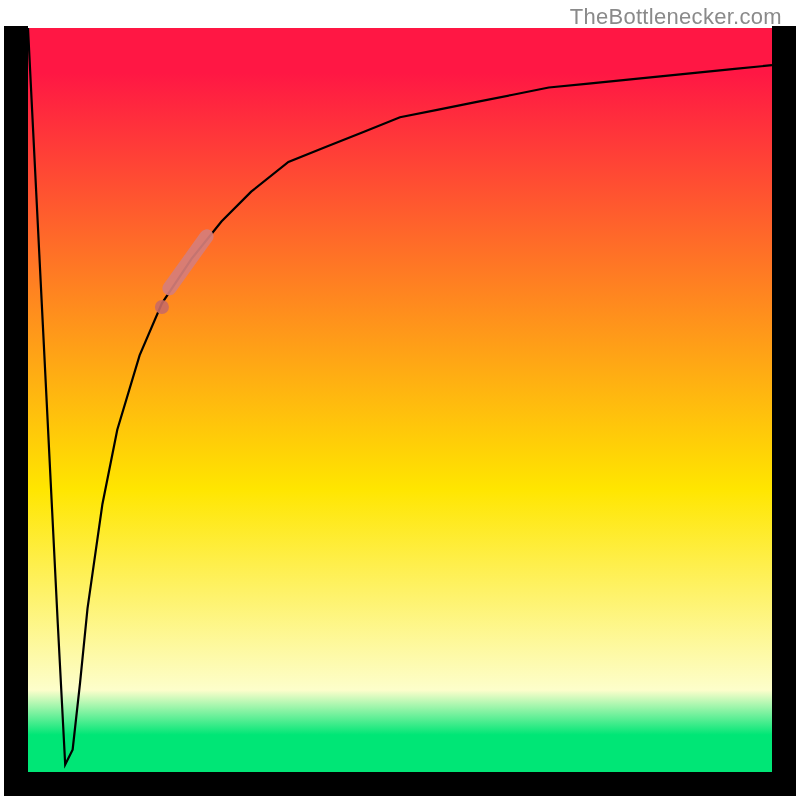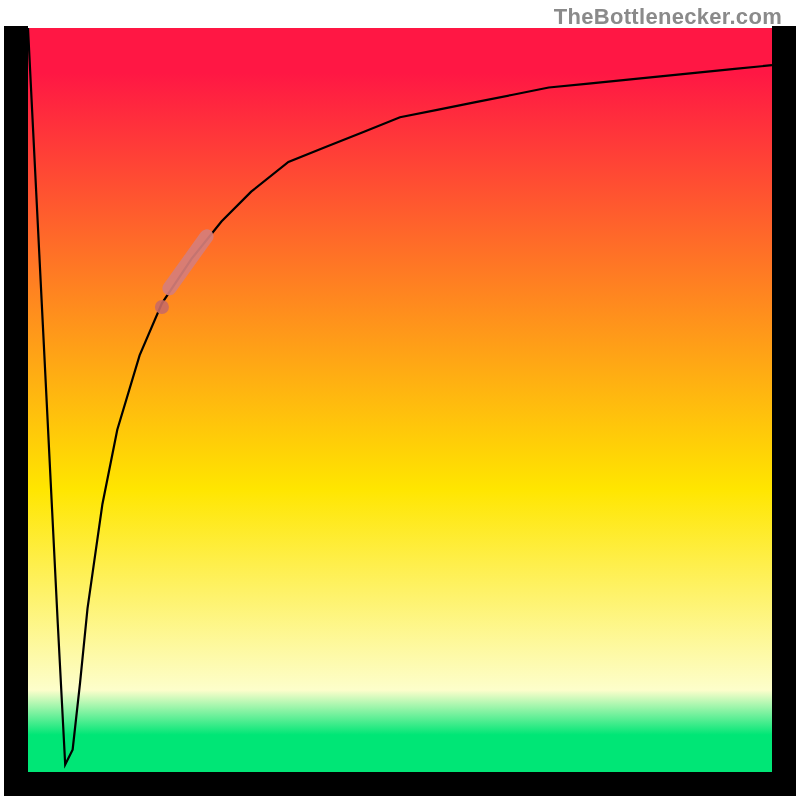--- a/index.html
+++ b/index.html
@@ -15,21 +15,21 @@
     width: 800px;
     height: 800px;
   }
   .watermark {
     position: absolute;
     top: 4px;
     right: 18px;
     font-size: 22px;
     color: #8a8a8a;
     letter-spacing: 0.3px;
-    font-weight: 700;
+    font-weight: 400;
     z-index: 10;
     user-select: none;
   }
   svg {
     display: block;
   }
 </style>
 </head>
 <body>
 

